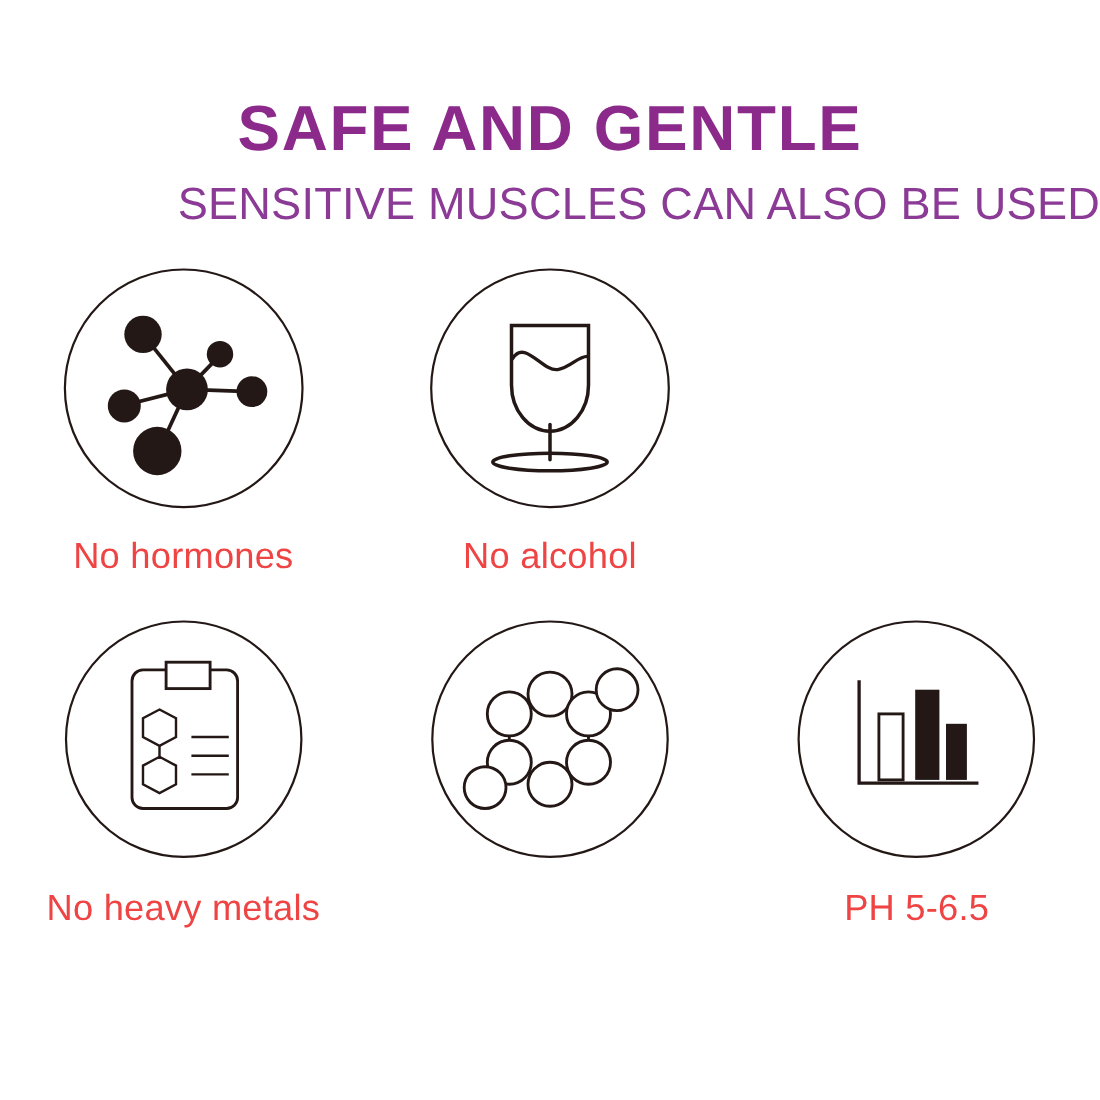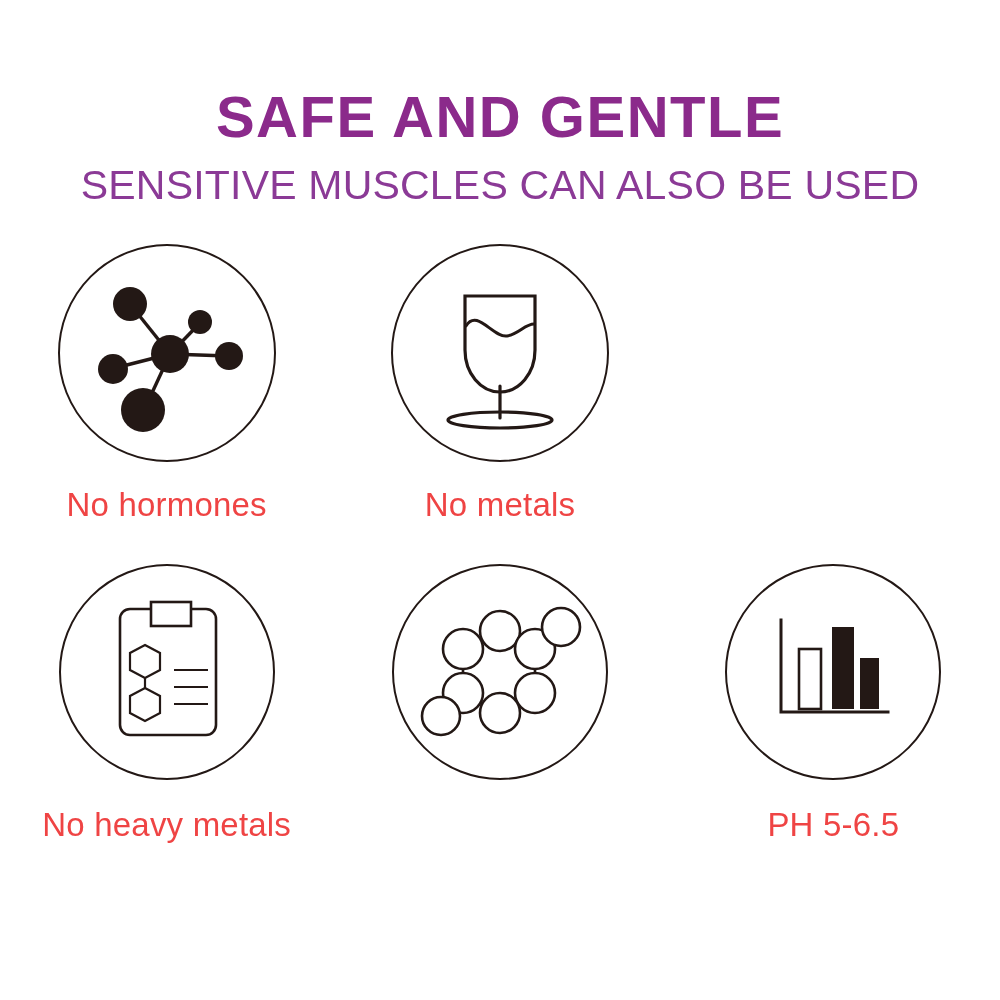--- a/index.html
+++ b/index.html
@@ -30,20 +30,21 @@
     white-space: nowrap;
   }
   .title-sub {
     margin-top: 14px;
     font-size: 41px;
     font-weight: normal;
     letter-spacing: 0.2px;
     color: #8b3a96;
     line-height: 1.08;
     white-space: nowrap;
+    text-align: right;
   }
 
   
   .grid {
     position: absolute;
     top: 244px; left: 0; width: 1000px;
   }
   .row {
     display: flex;
     width: 1000px;
@@ -124,21 +125,21 @@
               <path d="M50 28 L50 82 A35 42 0 0 0 120 82 L120 28 Z"></path>
 
               <path d="M51 58 C62 40 78 70 92 68 C104 66 110 56 119 56" stroke-width="3"></path>
 
               <line x1="85" y1="118" x2="85" y2="150"></line>
 
               <ellipse cx="85" cy="152" rx="52" ry="8"></ellipse>
             </g>
           </svg>
         </div>
-        <div class="feature-label">No metals</div>
+        <div class="feature-label">No alcohol</div>
       </div>
 
     </div>
 
     <div class="row row-2">
 
       <div class="cell">
         <div class="icon-circle">
           <svg width="170" height="170" viewBox="0 0 170 170">
             <g stroke="#231815" stroke-width="2.6" fill="#fff">

